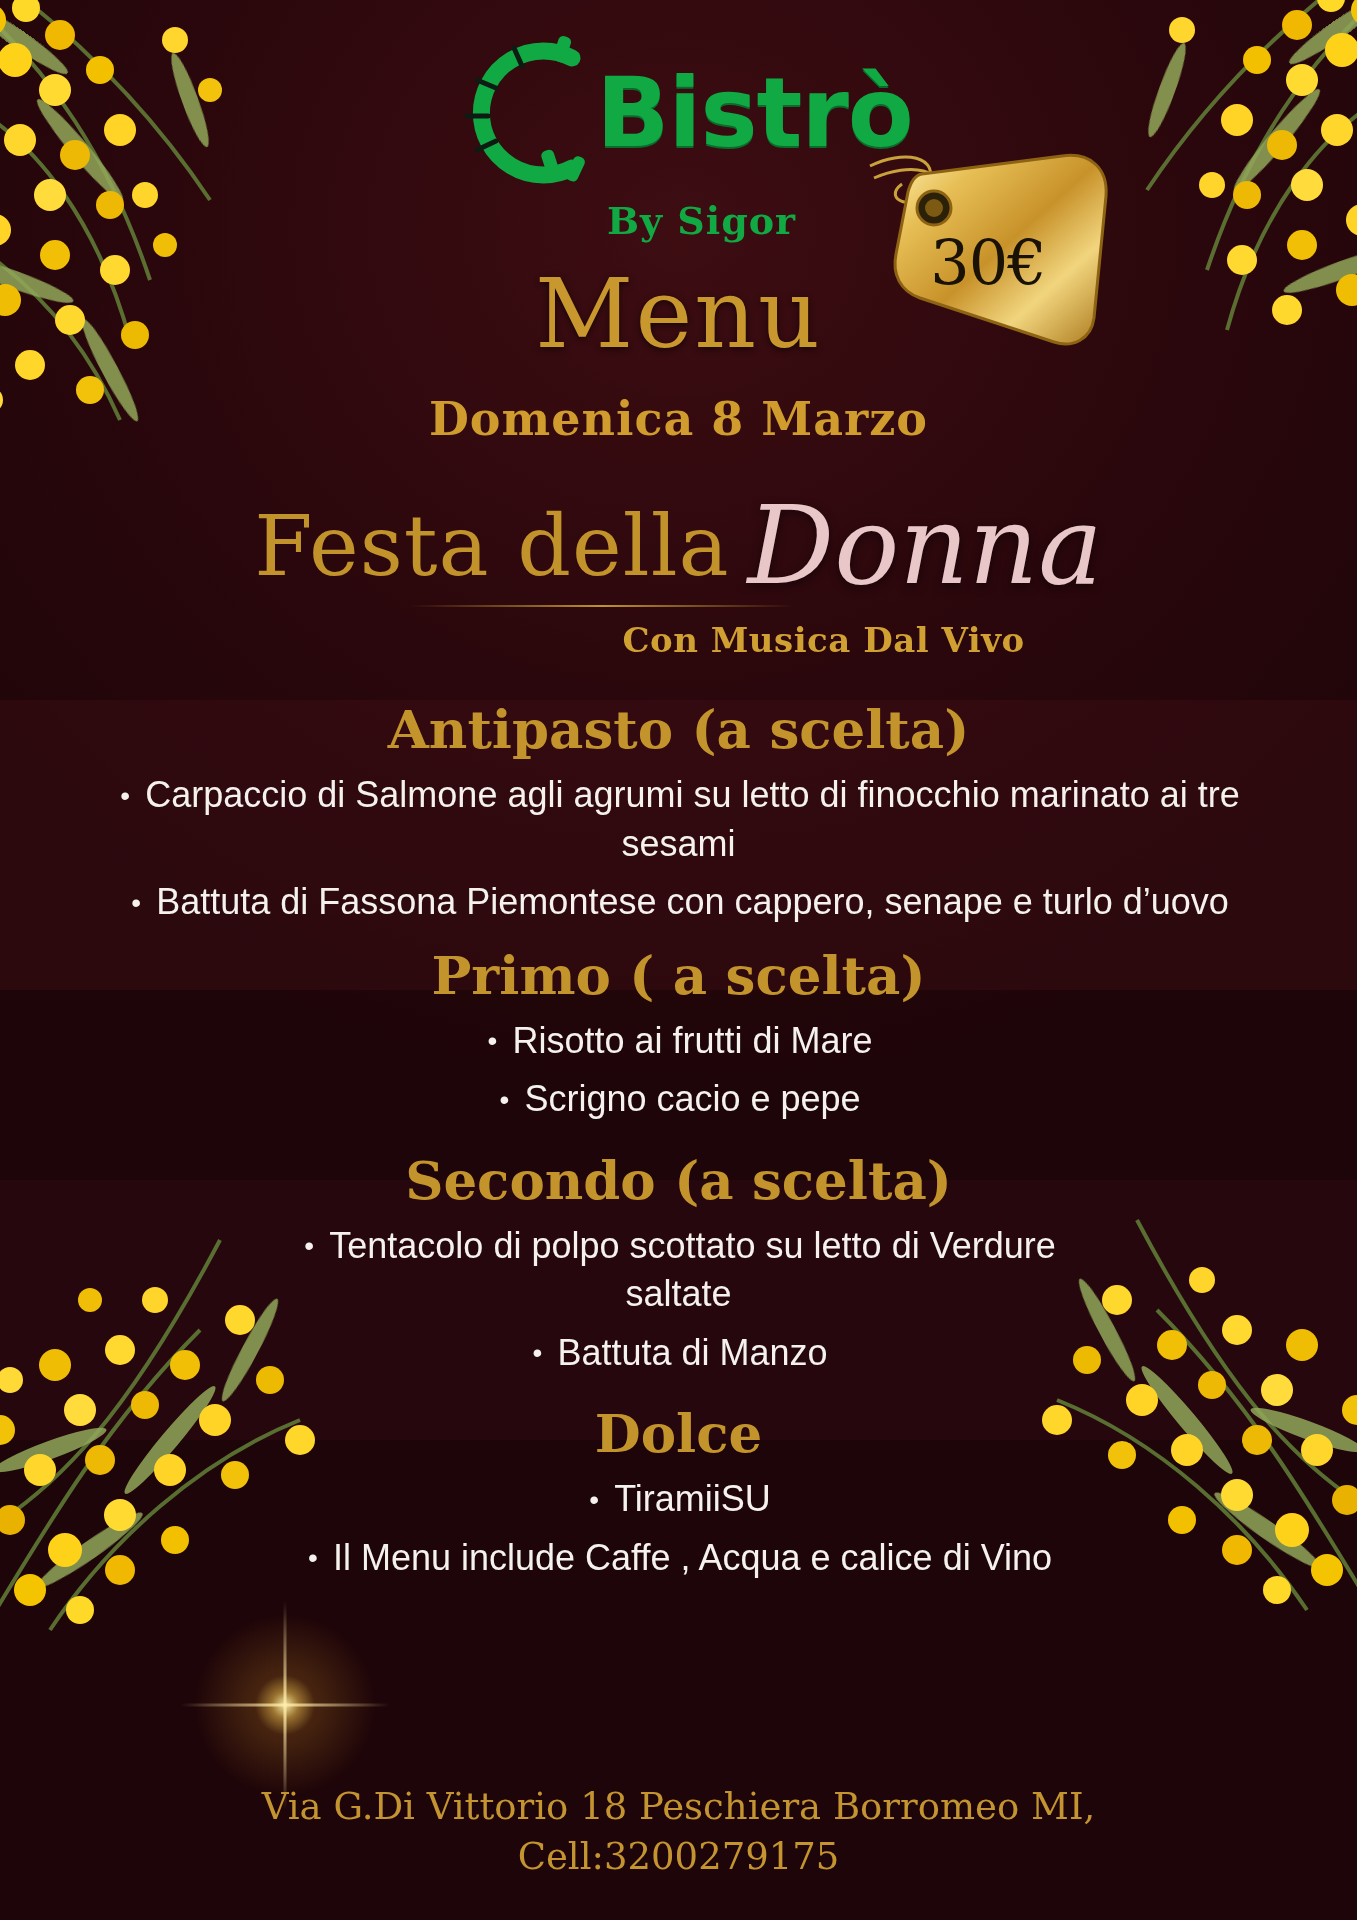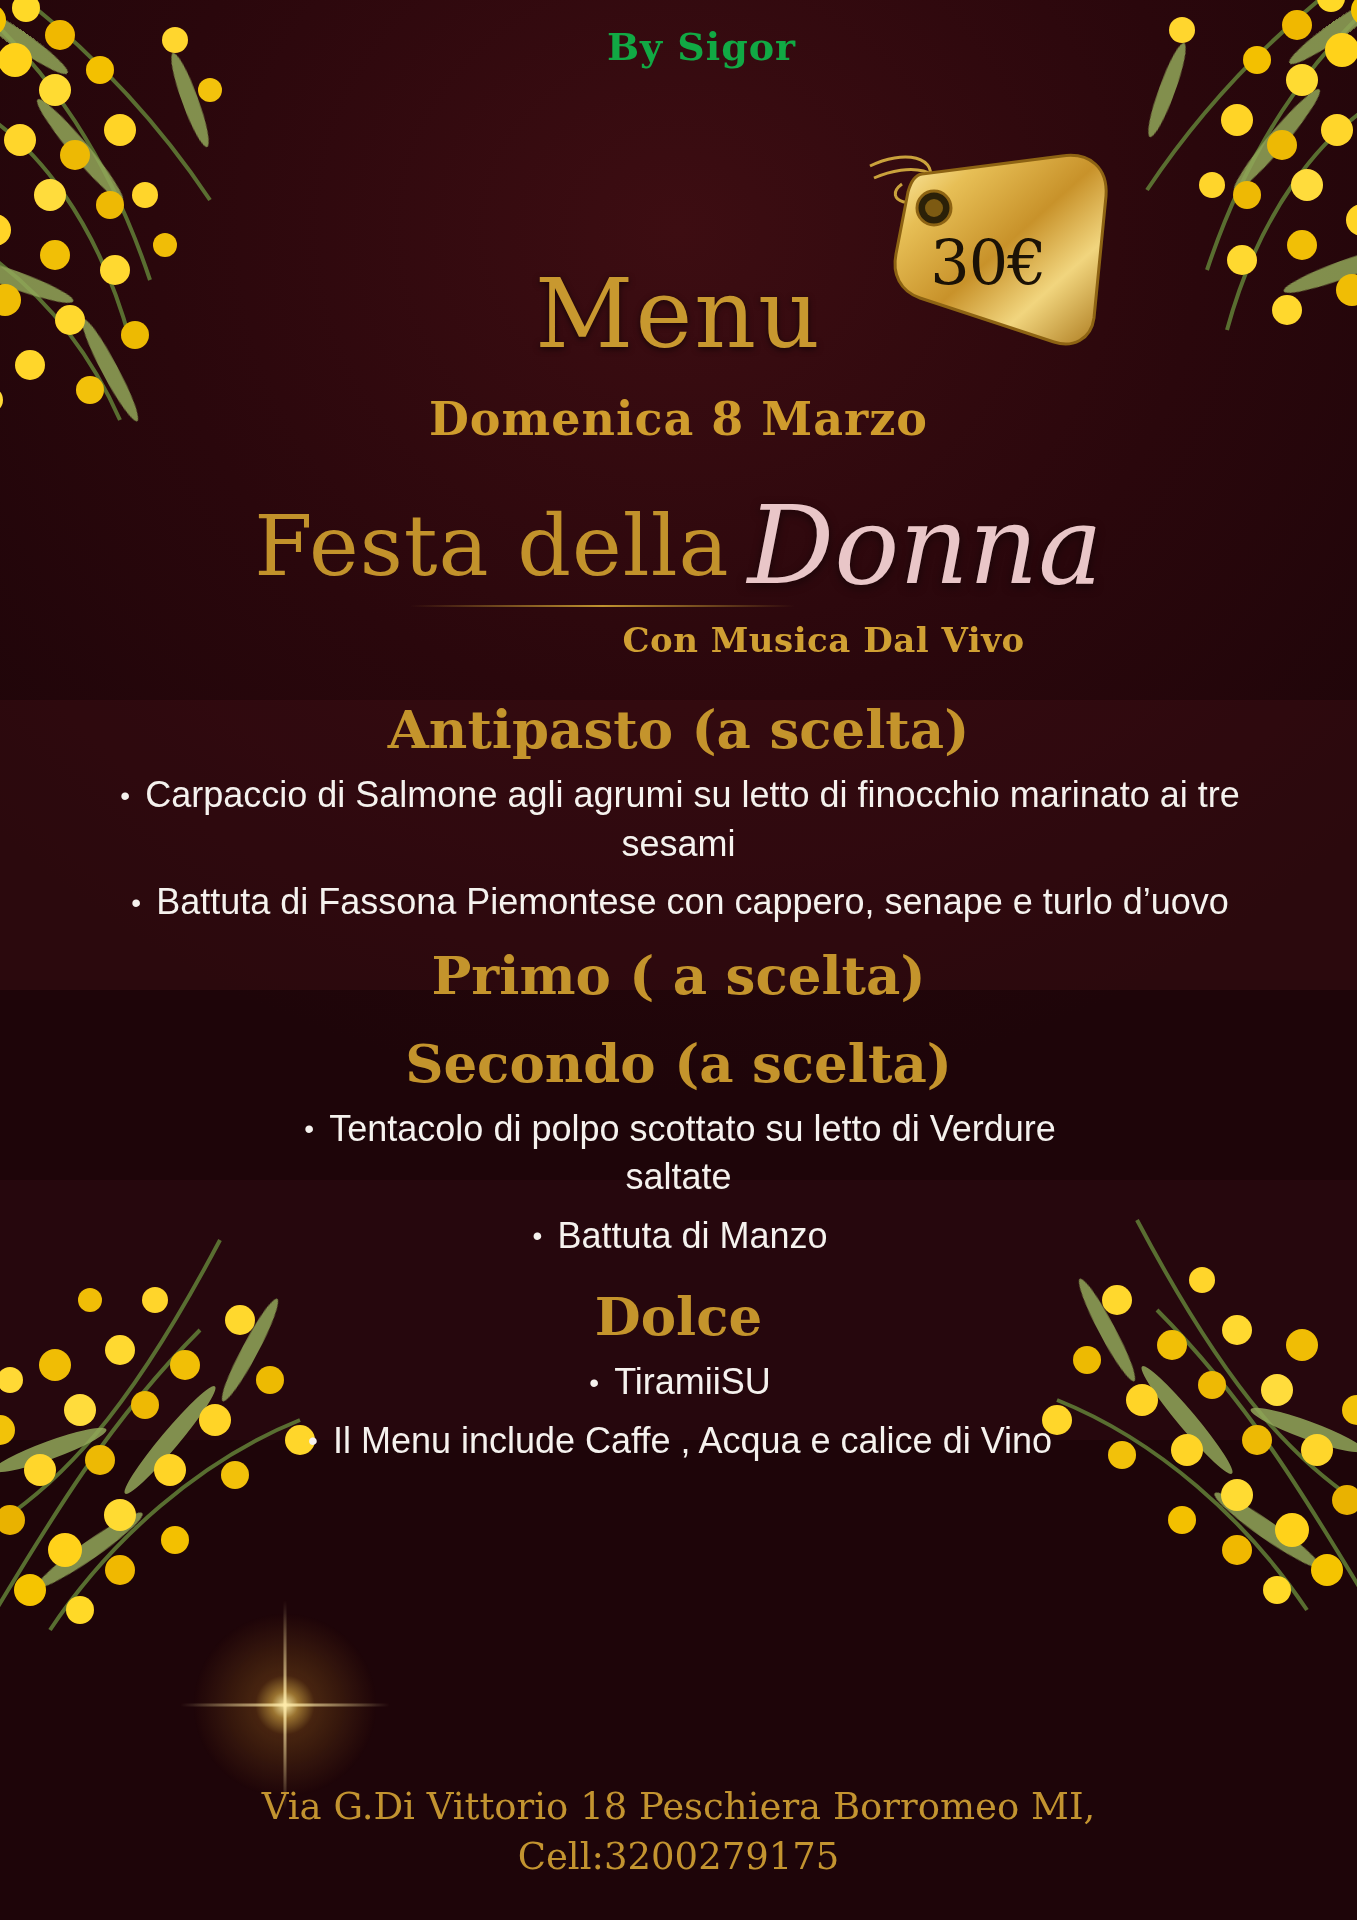--- a/index.html
+++ b/index.html
@@ -422,20 +422,43 @@
           <circle cx="265" cy="355" r="14" fill="#f2c10a"></circle>
             <circle cx="185" cy="180" r="13" fill="#ffd52b"></circle>
         </g>
       </g>
     </svg>
   </div>
 
   <div class="sparkle"></div>
 
   <div class="logo-wrap">
+    <div class="logo-row">
+      <div class="bamboo-c">
+        <svg width="160" height="170" viewBox="0 0 160 170">
+          <g fill="none" stroke="#11a944" stroke-width="17" stroke-linecap="round">
+            <path d="M128 30 A 62 62 0 1 0 128 140"></path>
+          </g>
+          <g stroke="#0d1b12" stroke-width="5" stroke-linecap="round">
+            <path d="M33 52 L 52 60"></path>
+            <path d="M23 88 L 44 88"></path>
+            <path d="M33 122 L 52 113"></path>
+            <path d="M70 20 L 78 38"></path>
+          </g>
+          <g fill="#11a944">
+            <rect x="112" y="8" width="13" height="26" rx="5" transform="rotate(18 118 20)"></rect>
+            <rect x="100" y="122" width="13" height="30" rx="5" transform="rotate(-18 106 136)"></rect>
+            <rect x="126" y="128" width="12" height="26" rx="5" transform="rotate(25 132 140)"></rect>
+          </g>
+        </svg>
+      </div>
+      <div>
+        <div class="brand">Bistrò</div>
+      </div>
+    </div>
     <div class="brand-sub">By Sigor</div>
   </div>
 
   <div class="price-tag">
     <svg width="252" height="205" viewBox="0 0 252 205" style="position:absolute;left:0;top:0;">
       <defs>
         <linearGradient id="goldg" x1="0" y1="0" x2="1" y2="1">
           <stop offset="0%" stop-color="#fff0b0"></stop>
           <stop offset="22%" stop-color="#e7bf56"></stop>
           <stop offset="50%" stop-color="#c8922a"></stop>
@@ -465,20 +488,24 @@
   <div class="content">
 
 
     <h2 class="course">Antipasto (a scelta)</h2>
     <ul class="items">
       <li><span class="bullet">•</span><span class="txt">Carpaccio di Salmone agli agrumi su letto di finocchio marinato ai tre sesami</span></li>
       <li><span class="bullet">•</span><span class="txt">Battuta di Fassona Piemontese con cappero, senape e turlo d’uovo</span></li>
     </ul>
 
     <h2 class="course">Primo ( a scelta)</h2>
+    <ul class="items narrow">
+      <li><span class="bullet">•</span><span class="txt">Risotto ai frutti di Mare</span></li>
+      <li><span class="bullet">•</span><span class="txt">Scrigno cacio e pepe</span></li>
+    </ul>
 
     <h2 class="course tight">Secondo (a scelta)</h2>
     <ul class="items narrow">
       <li><span class="bullet">•</span><span class="txt">Tentacolo di polpo scottato su letto di Verdure saltate</span></li>
       <li><span class="bullet">•</span><span class="txt">Battuta di Manzo</span></li>
     </ul>
 
     <h2 class="course tight">Dolce</h2>
     <ul class="items">
       <li><span class="bullet">•</span><span class="txt">TiramiiSU</span></li>

